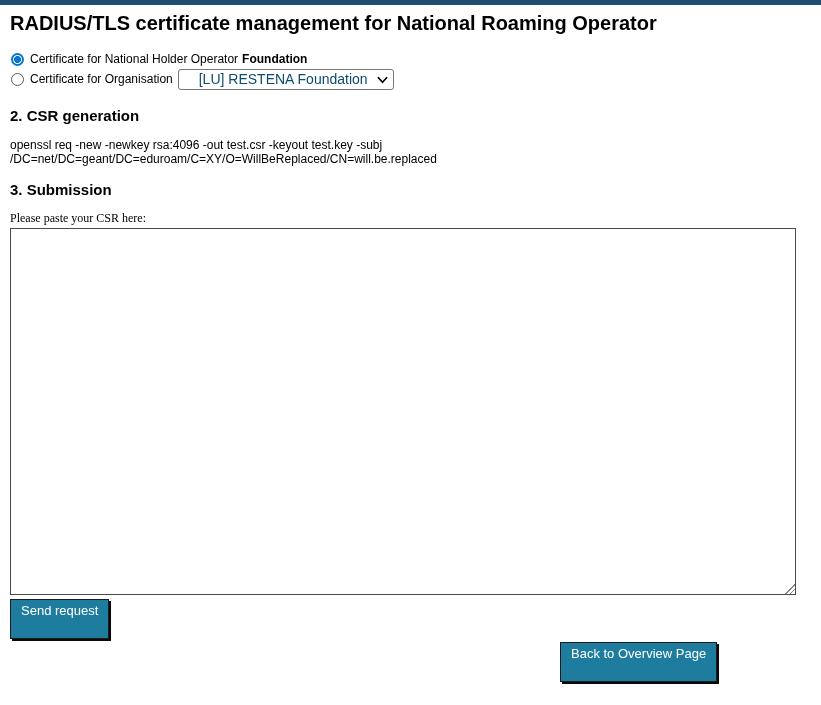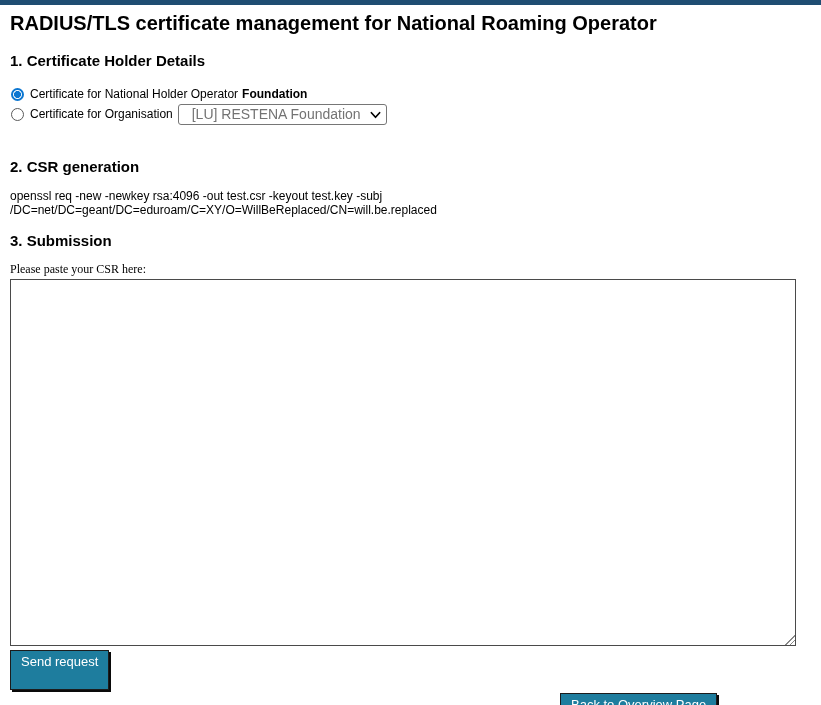--- a/index.html
+++ b/index.html
@@ -25,21 +25,21 @@
     margin: 6px 0 0 0;
     line-height: 24px;
   }
   h2.section-heading {
     font-size: 15px;
     font-weight: bold;
     margin: 0;
     line-height: 18px;
   }
   #heading-holder { margin-top: 17px; }
-  #heading-csr    { margin-top: 33px; }
+  #heading-csr    { margin-top: 17px; }
   #heading-submit { margin-top: 15px; }
 
   .radio-group { margin-top: 17px; }
   .radio-row {
     display: flex;
     align-items: center;
     font-size: 12px;
     line-height: 15px;
     margin: 0 0 2px 0;
     min-height: 15px;
@@ -60,25 +60,25 @@
     background: radial-gradient(circle, #0b76d1 0 3.2px, #ffffff 3.8px);
   }
   .bold-value { font-weight: bold; margin-left: 4px; }
 
   .select-wrap { position: relative; display: inline-block; margin-left: 5px; }
   select.org-select {
     appearance: none;
     -webkit-appearance: none;
     font-family: "Liberation Sans", sans-serif;
     font-size: 14px;
-    padding: 1px 24px 2px 13px;
+    padding: 1px 24px 2px 20px;
     border: 1px solid #767676;
     border-radius: 3px;
     background: #ffffff;
-    color: #737373;
+    color: #0c4a6e;
     height: 21px;
     cursor: pointer;
   }
   .select-wrap .chevron {
     position: absolute;
     right: 6px; top: 50%;
     transform: translateY(-50%);
     pointer-events: none;
     width: 11px; height: 11px;
     display: block;
@@ -131,21 +131,20 @@
 </style>
 </head>
 <body>
 
 <div class="top-bar"></div>
 
 <div class="content">
 
   <h1 class="page-title">RADIUS/TLS certificate management for National Roaming Operator</h1>
 
-  <h2 class="section-heading" id="heading-holder">1. Certificate Holder Details</h2>
 
   <div class="radio-group">
     <div class="radio-row">
       <input type="radio" name="holder" checked="" style="">
       <span>Certificate for National Holder Operator</span>
       <span class="bold-value">Foundation</span>
     </div>
     <div class="radio-row">
       <input type="radio" name="holder" style="">
       <span>Certificate for Organisation</span>

